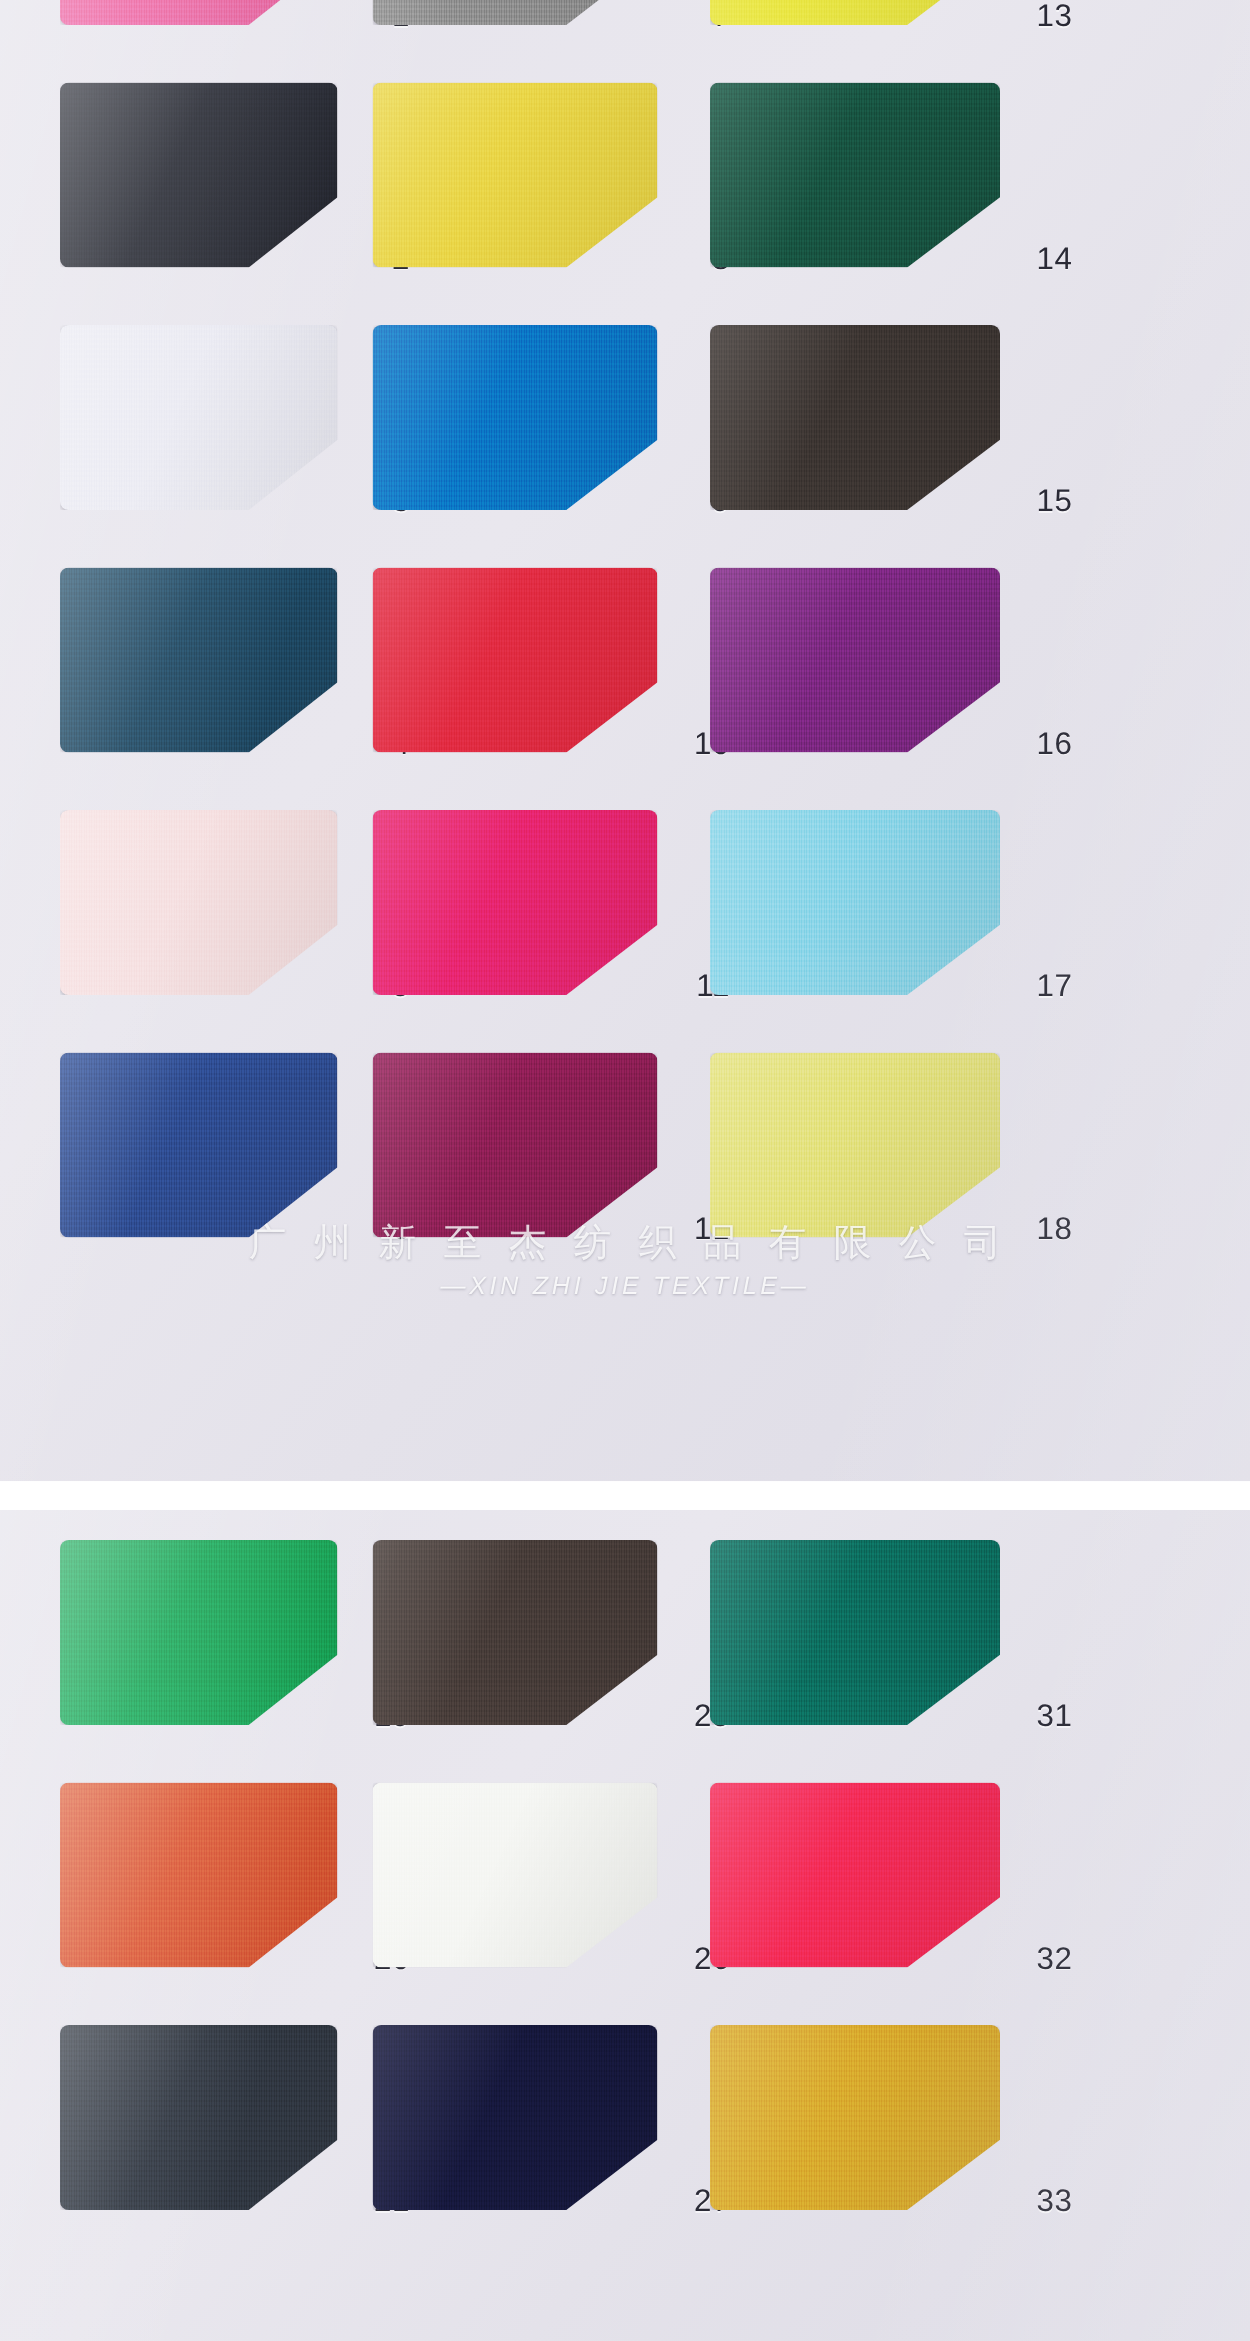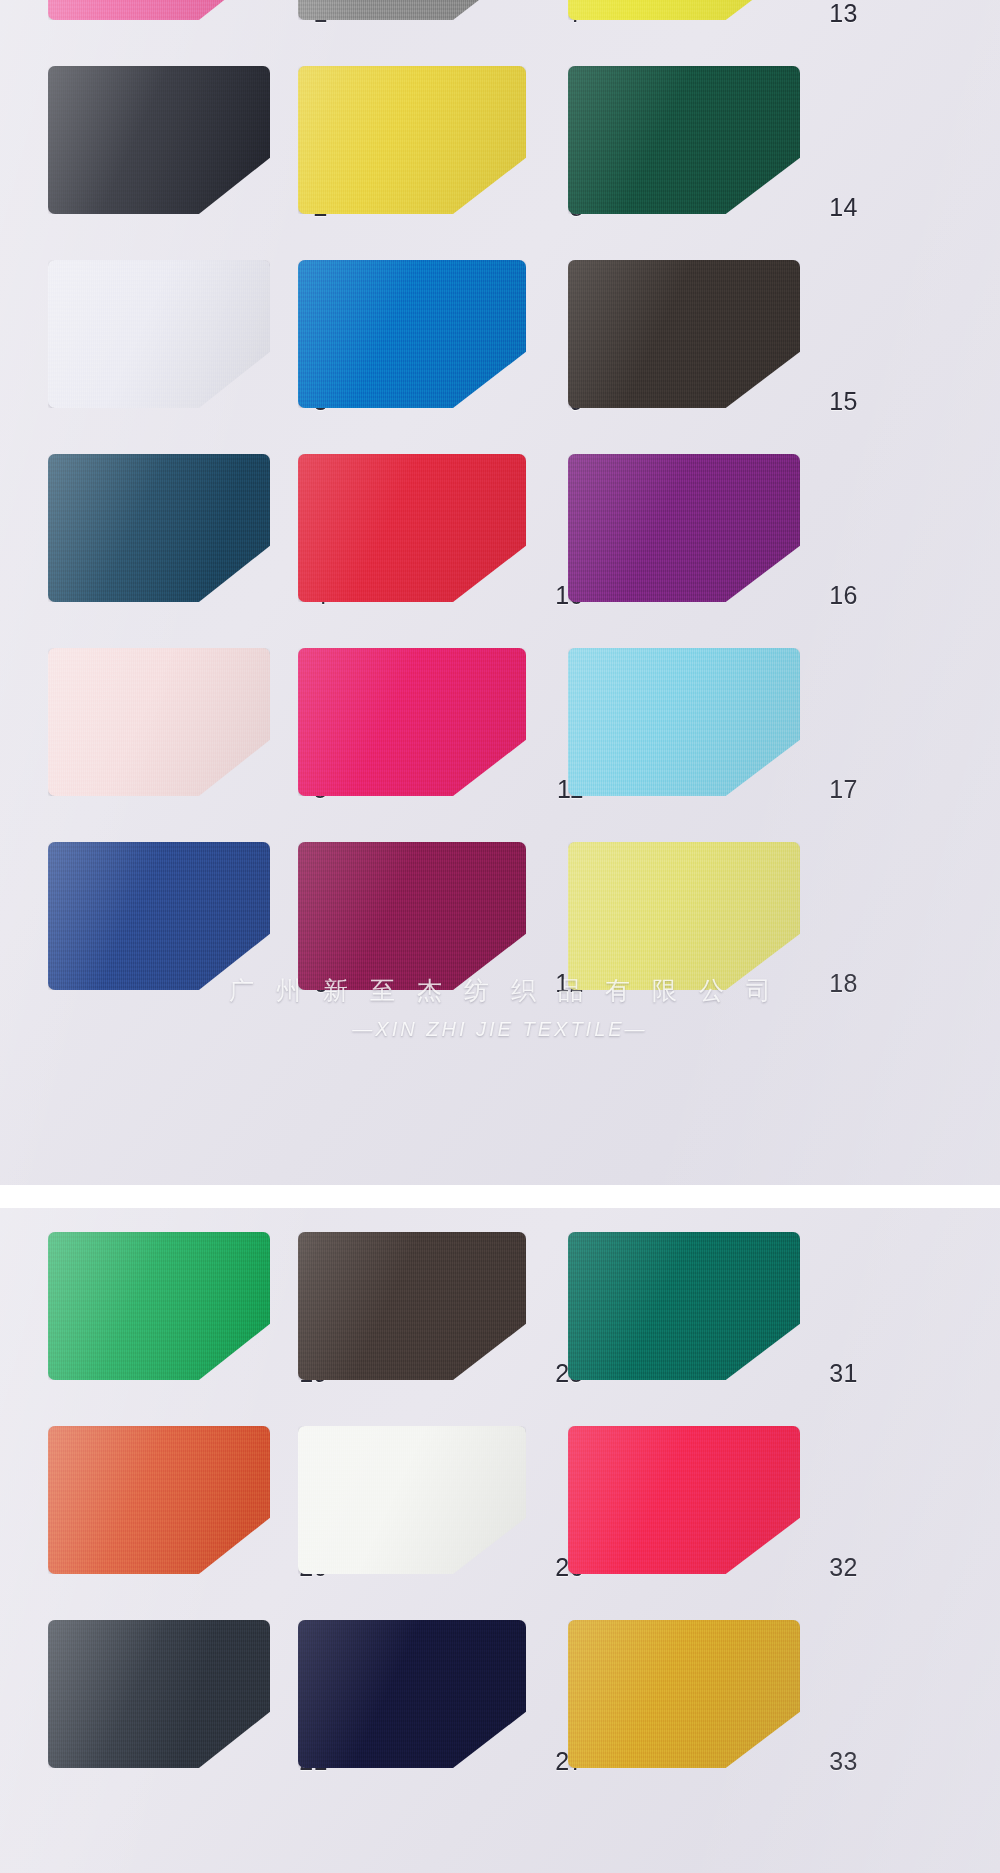--- a/index.html
+++ b/index.html
@@ -54,21 +54,21 @@
   .num{
     position:absolute;right:-58px;bottom:-8px;width:52px;text-align:right;
     font-size:25px;font-weight:400;color:#2a2a36;letter-spacing:.5px;
     font-family:"Liberation Sans","DejaVu Sans",sans-serif;
     text-shadow:0 1px 0 rgba(255,255,255,.6);
   }
 
   
   .watermark{position:absolute;left:0;width:1000px;pointer-events:none;z-index:40;}
   #wm-cn{
-    top:974px;text-align:center;font-size:25px;letter-spacing:22px;
+    top:974px;text-align:center;font-size:30px;letter-spacing:22px;
     color:rgba(255,255,255,.80);text-indent:22px;
     text-shadow:0 1px 2px rgba(60,60,80,.30);
   }
   #wm-en{
     top:1018px;text-align:center;font-size:20px;font-style:italic;
     letter-spacing:3px;color:rgba(255,255,255,.85);
     text-shadow:0 1px 2px rgba(60,60,80,.30);
   }
 </style>
 </head>

